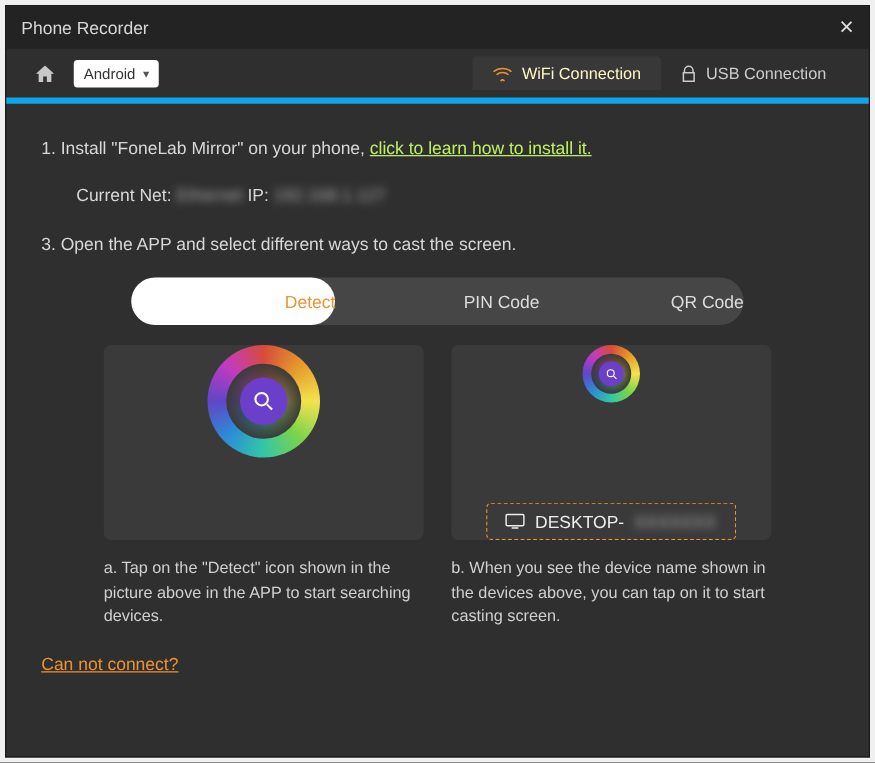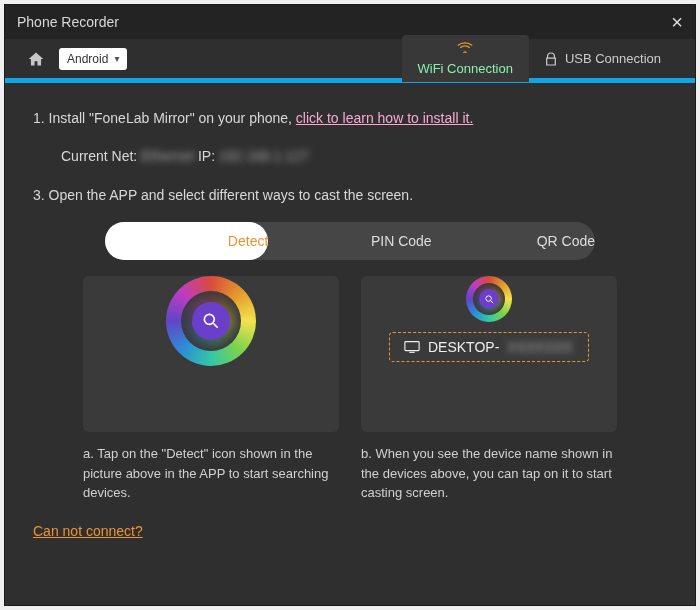--- a/index.html
+++ b/index.html
@@ -60,37 +60,36 @@
     .os-select .chev { font-size: 10px; color: #555; }
     .conn-tabs { margin-left: auto; display: flex; gap: 0; }
     .conn-tab {
       display: flex; align-items: center; gap: 8px;
       padding: 6px 16px;
       font-size: 13px;
       color: #ccc;
       cursor: pointer;
     }
     .conn-tab.active {
-      color: #86efac;
+      color: #fef9c3;
       background: #383838;
       border-radius: 4px 4px 0 0;
-      flex-direction: column;
     }
     .conn-tab .wifi-icon { width: 16px; height: 12px; }
     .conn-tab .lock-icon { width: 12px; height: 14px; }
 
     .content {
       flex: 1;
       padding: 24px 28px 14px 28px;
       color: #d8d8d8;
       font-size: 14px;
       overflow: hidden;
     }
     .step { margin-bottom: 16px; line-height: 1.6; }
-    .step .link { color: #f9a8d4; text-decoration: underline; cursor: pointer; }
+    .step .link { color: #bef264; text-decoration: underline; cursor: pointer; }
     .sub { padding-left: 28px; }
     .blur {
       color: transparent;
       text-shadow: 0 0 7px rgba(190,190,190,0.9);
       user-select: none;
     }
 
     .method-tabs {
       width: 490px;
       margin: 12px auto 16px auto;
@@ -120,21 +119,21 @@
       justify-content: center;
     }
     .panel { width: 256px; }
     .panel .card {
       background: #3a3a3a;
       border-radius: 6px;
       height: 156px;
       display: flex;
       flex-direction: column;
       align-items: center;
-      justify-content: flex-start;
+      justify-content: space-between;
       gap: 10px;
     }
     .detect-wheel {
       width: 90px; height: 90px;
       border-radius: 50%;
       position: relative;
       background: conic-gradient(from 0deg,
         #d84b3c, #e49a2b, #f3e24d, #7cd34b, #33c7a6,
         #2c8dd6, #6046c7, #c13bc1, #d84b3c);
       display:flex; align-items:center; justify-content:center;

